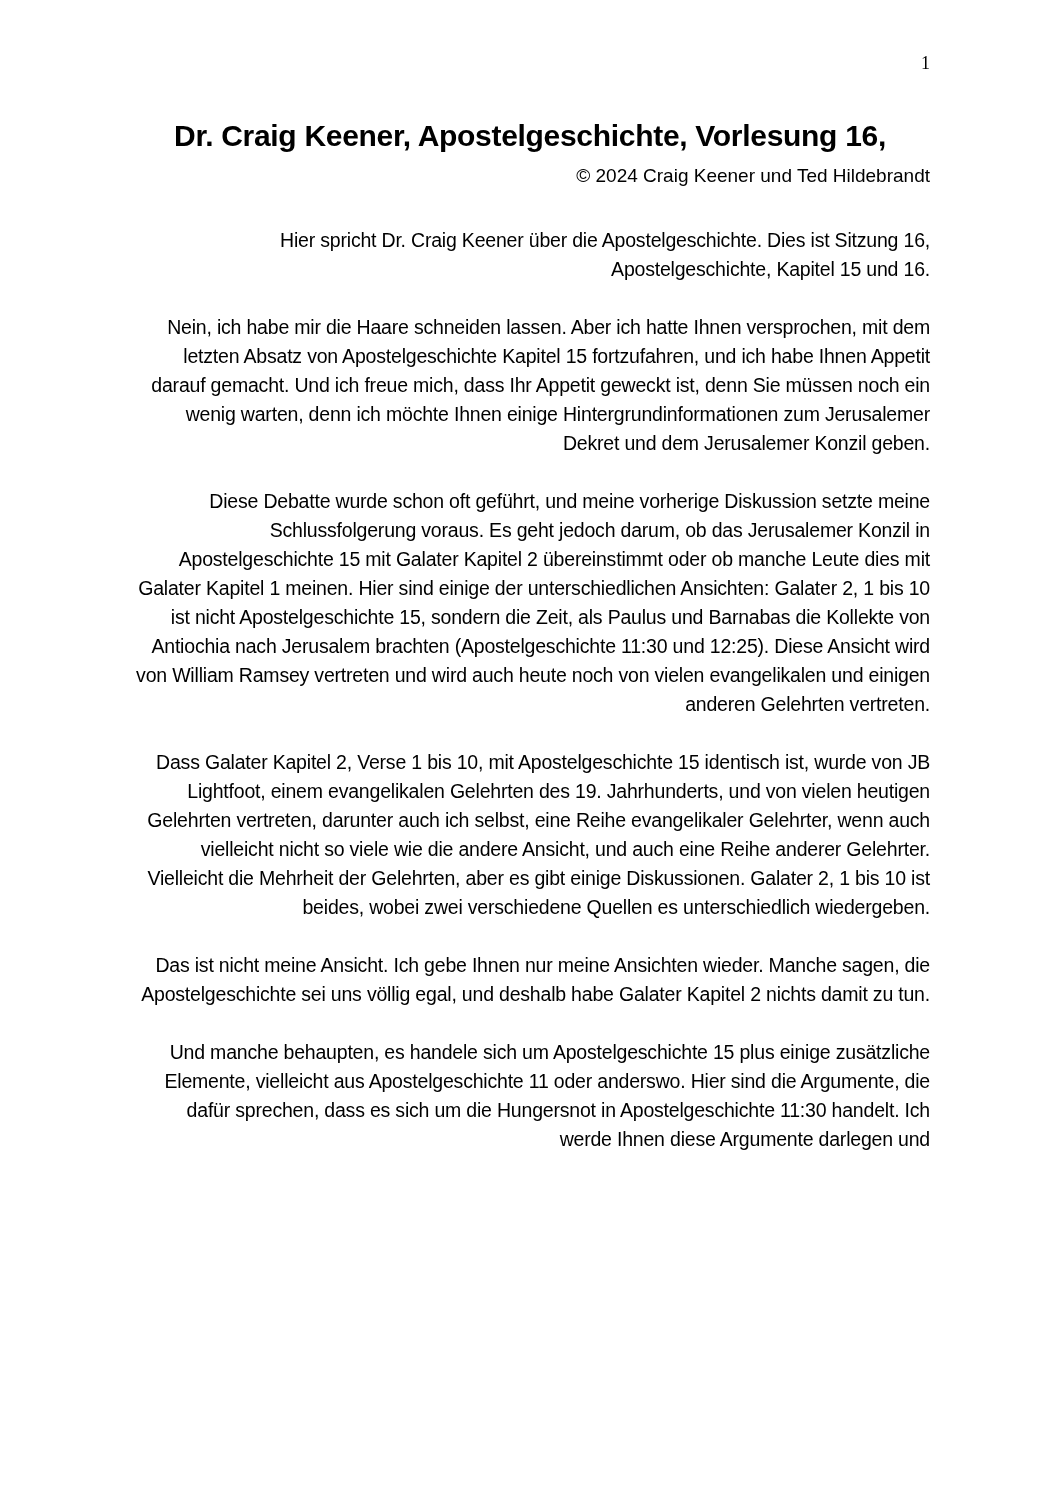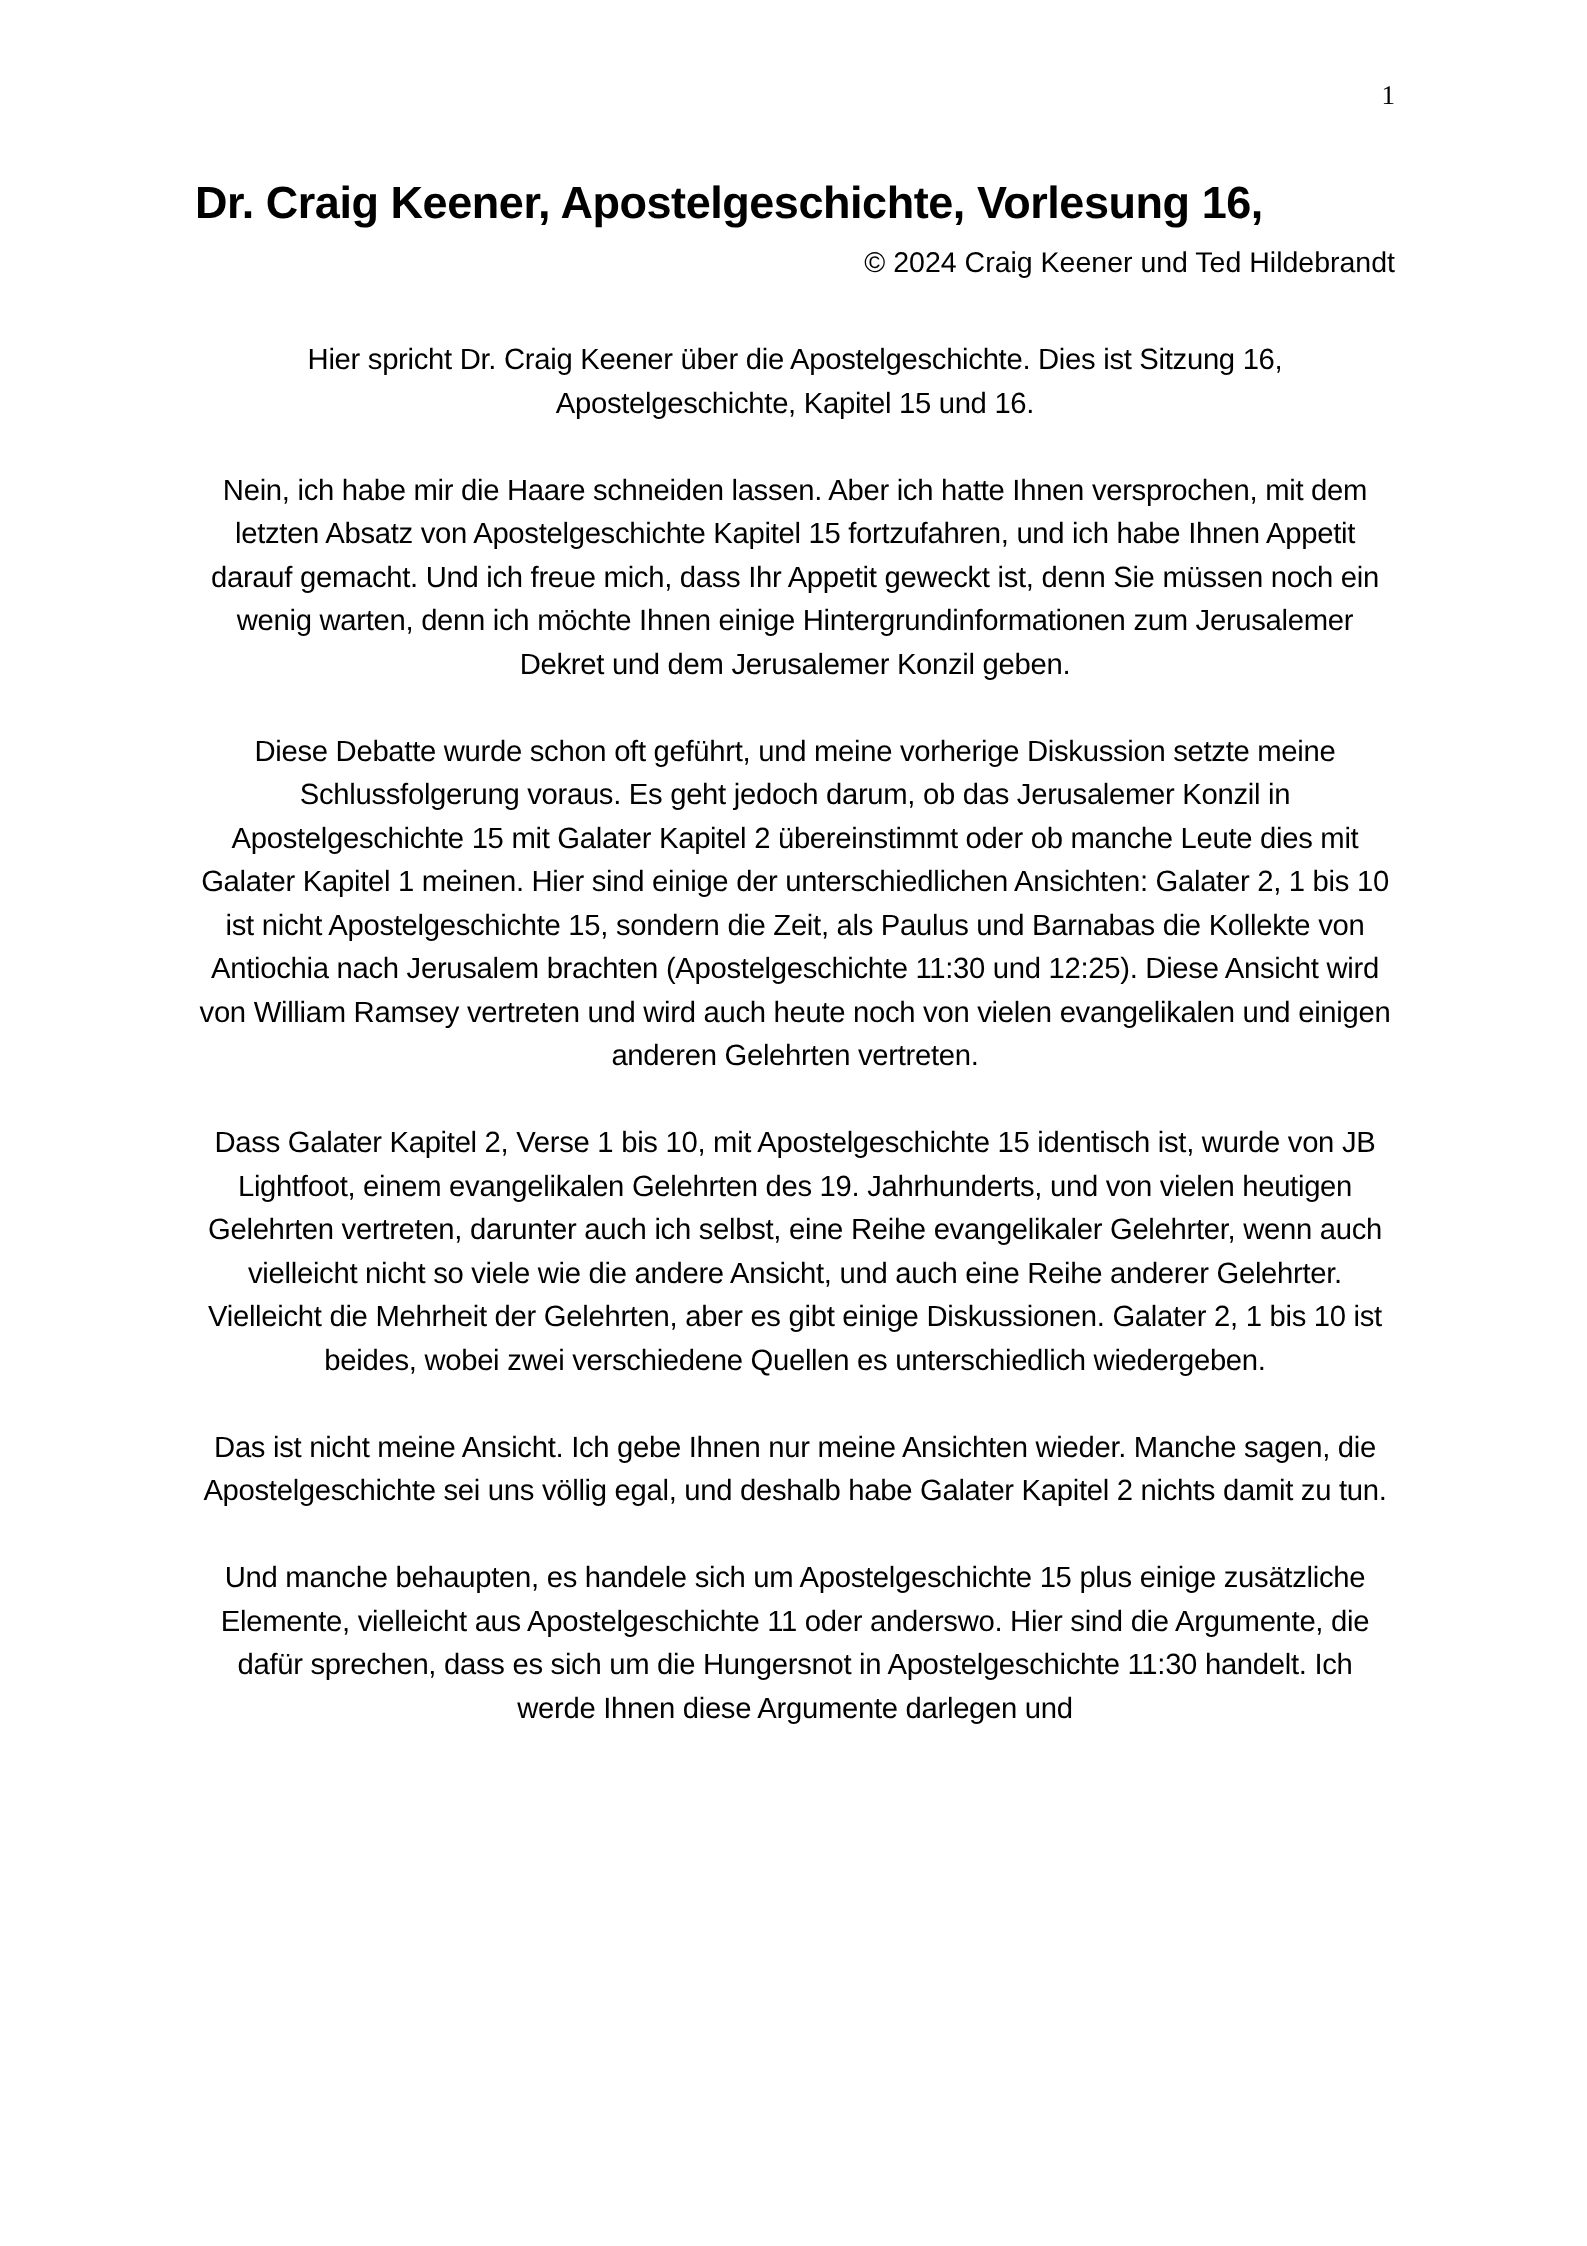--- a/index.html
+++ b/index.html
@@ -20,41 +20,41 @@
   }
   .page-number {
     text-align: right;
     font-family: "Liberation Serif", serif;
     font-size: 18px;
     line-height: 22px;
     color: #000000;
   }
   .doc-title {
     margin-top: 40px;
-    text-align: left;
+    text-align: center;
     font-weight: 700;
     font-size: 30px;
     line-height: 43px;
     letter-spacing: -0.3px;
   }
   .copyright {
     margin-top: 7px;
     text-align: right;
     font-size: 19px;
     line-height: 24px;
   }
   .doc-body {
     margin-top: 38px;
   }
   .doc-body p {
     margin: 0 0 29px 0;
     font-size: 19.5px;
     line-height: 29px;
     letter-spacing: -0.2px;
-    text-align: center;
+    text-align: right;
   }
 </style>
 </head>
 <body>
 
 <div class="page">
 
   <div class="page-number">1</div>
 
   <div class="doc-title">

